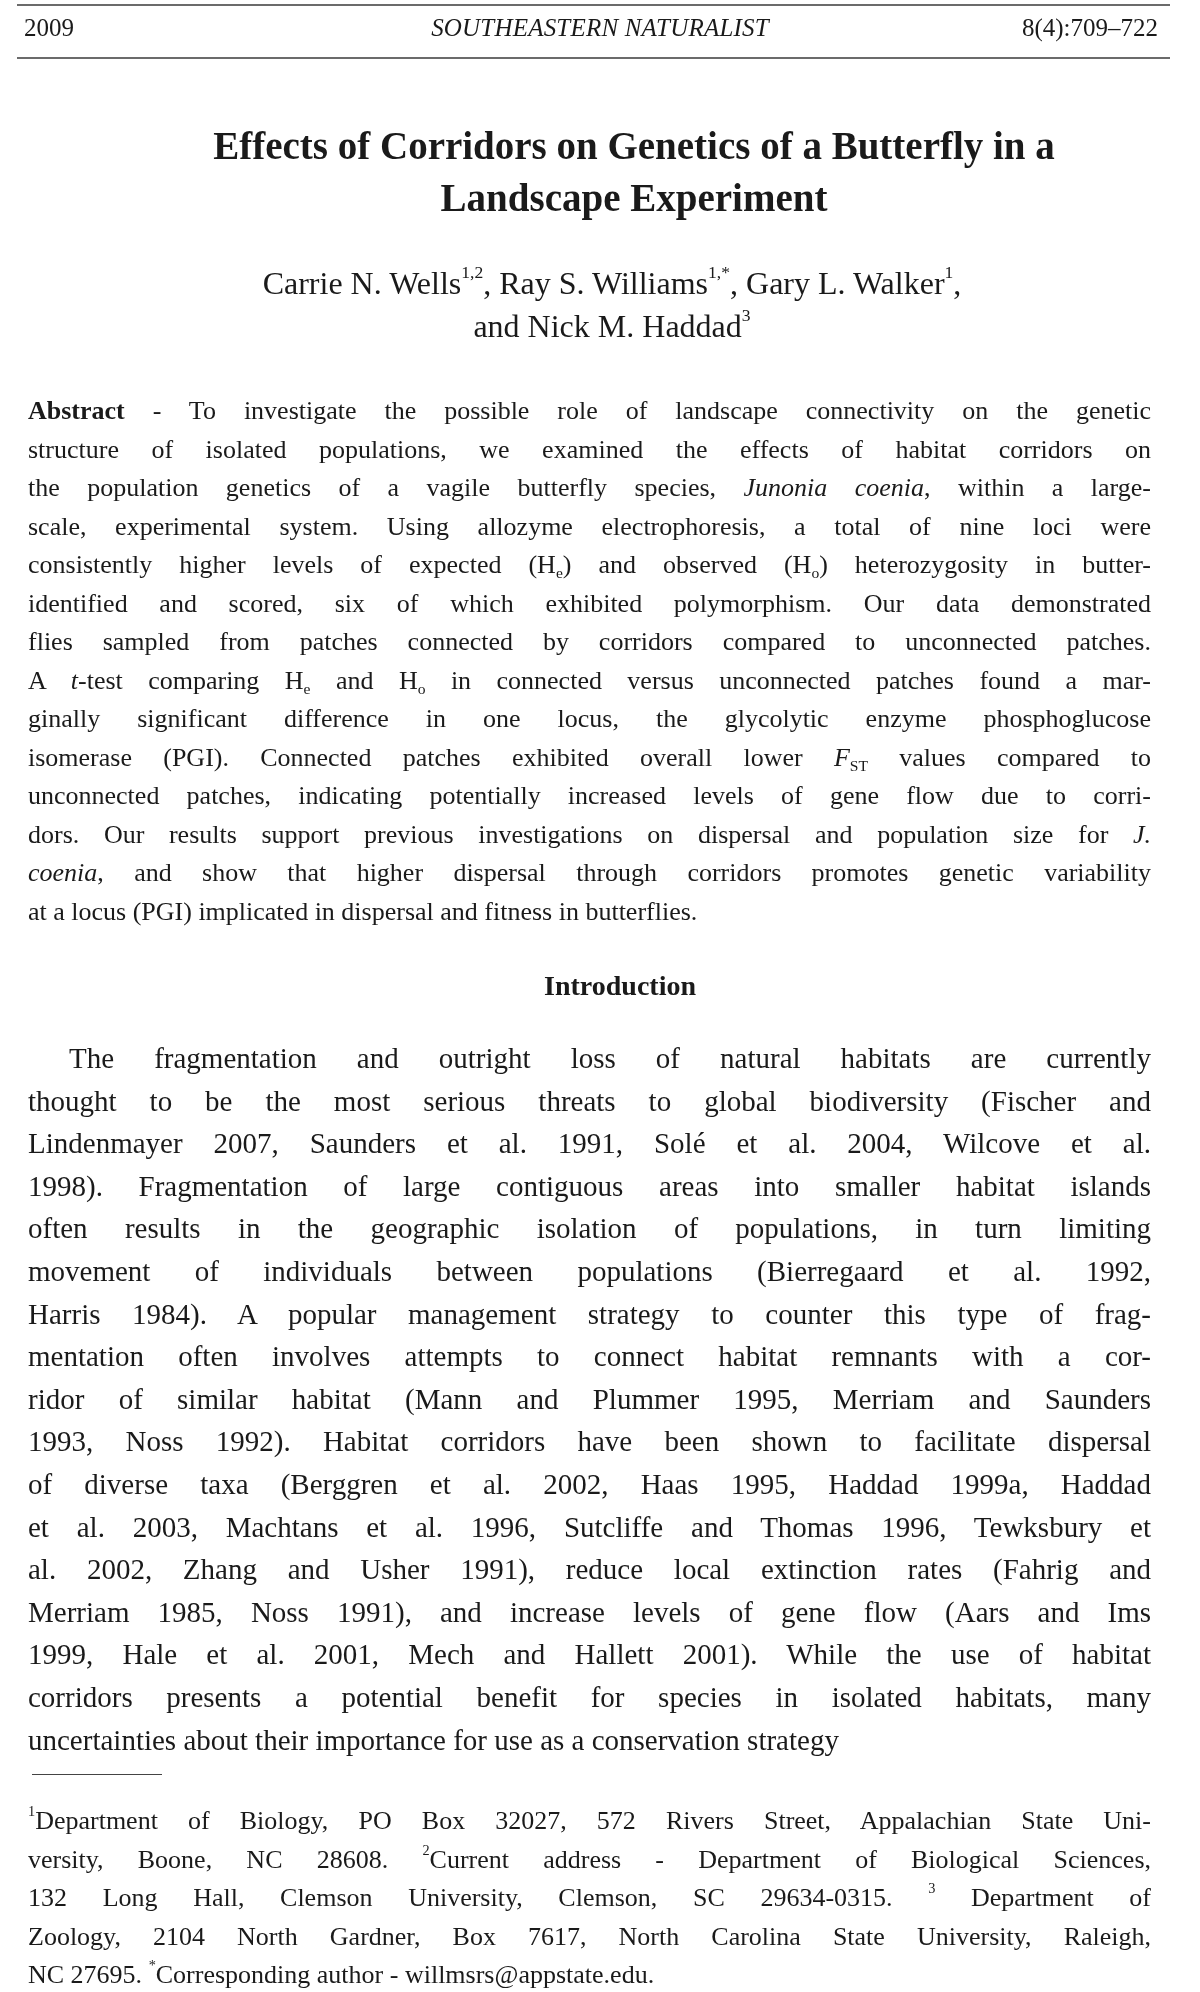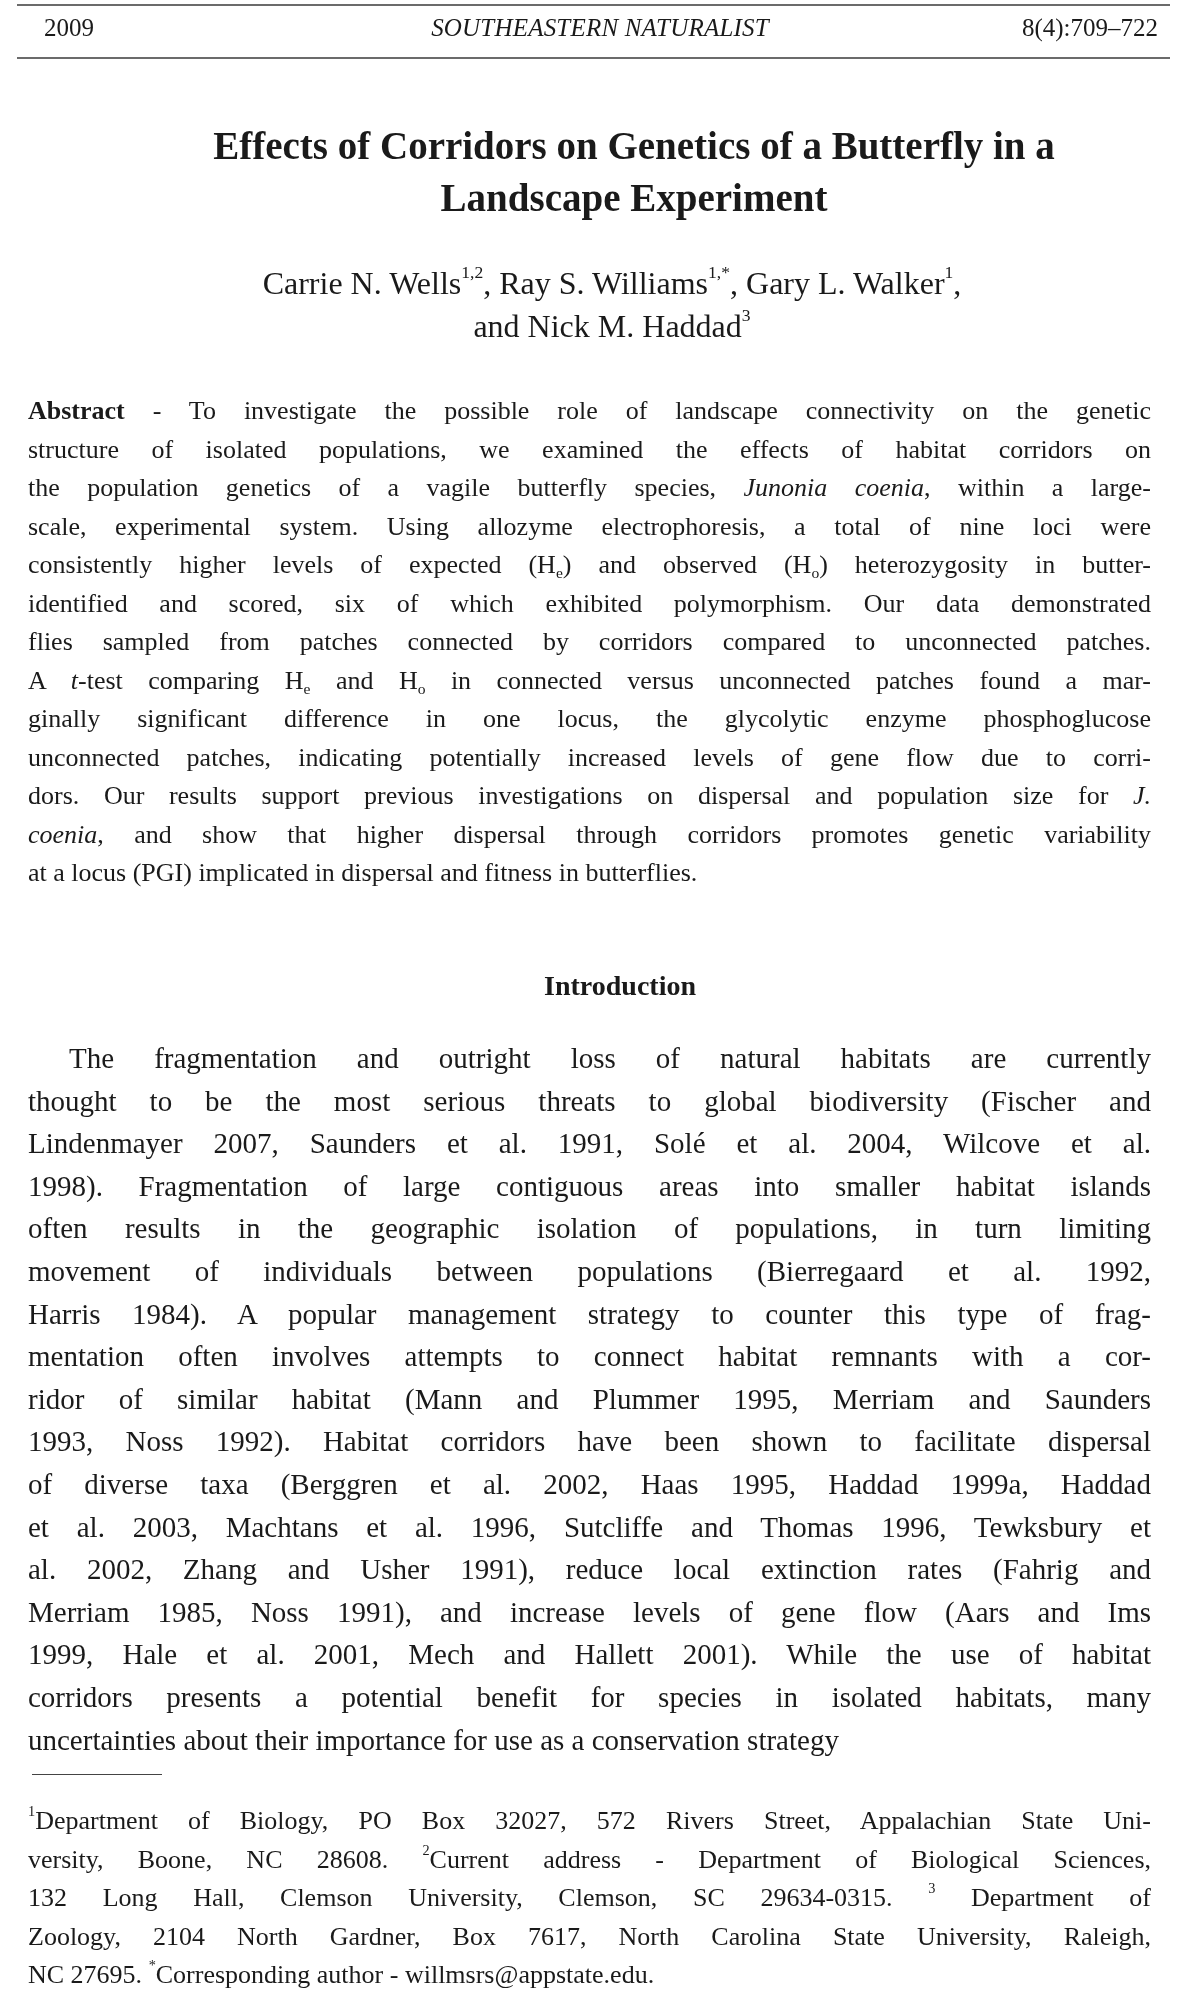--- a/index.html
+++ b/index.html
@@ -2,21 +2,21 @@
 <html><head>
 <meta charset="utf-8">
 <style>
   html, body { margin: 0; padding: 0; background: #ffffff; }
   body { width: 1200px; height: 1992px; position: relative; overflow: hidden; color: #1a1a1a;
          font-family: "Liberation Serif", "DejaVu Serif", serif; }
   .rule { position: absolute; left: 17px; width: 1153px; height: 2px; background: #6b6b6b; }
   .rule.top { top: 4px; }
   .rule.bottom { top: 57px; }
   .hdr { position: absolute; top: 13px; font-size: 25px; line-height: 30px; }
-  .hdr.year { left: 44px; }
+  .hdr.year { left: 24px; }
   .hdr.journal { left: 0; width: 1200px; text-align: center; font-style: italic; letter-spacing: 0.2px; }
   .hdr.volume { right: 42px; }
   .title { position: absolute; left: 0; width: 1200px; text-align: center; font-weight: bold;
            font-size: 39px; line-height: 52px; top: 120px; }
   .title .ln { display: block; }
   .authors { position: absolute; left: 12px; width: 1200px; text-align: center; font-size: 32px;
              line-height: 43px; top: 262px; }
   .authors .ln { display: block; }
   sup { font-size: 0.55em; line-height: 0; vertical-align: 0.9em; }
   sub { font-size: 0.6em; line-height: 0; vertical-align: -0.3em; }
@@ -61,20 +61,21 @@
 <div class="block abstract" id="abstract-block">
     <div class="line"><span class="j"><b>Abstract</b> - To investigate the possible role of landscape connectivity on the genetic</span></div>
     <div class="line"><span class="j">structure of isolated populations, we examined the effects of habitat corridors on</span></div>
     <div class="line"><span class="j">the population genetics of a vagile butterfly species, <i>Junonia coenia</i>, within a large-</span></div>
     <div class="line"><span class="j">scale, experimental system. Using allozyme electrophoresis, a total of nine loci were</span></div>
     <div class="line"><span class="j">consistently higher levels of expected (H<sub>e</sub>) and observed (H<sub>o</sub>) heterozygosity in butter-</span></div>
     <div class="line"><span class="j">identified and scored, six of which exhibited polymorphism. Our data demonstrated</span></div>
     <div class="line"><span class="j">flies sampled from patches connected by corridors compared to unconnected patches.</span></div>
     <div class="line"><span class="j">A <i>t</i>-test comparing H<sub>e</sub> and H<sub>o</sub> in connected versus unconnected patches found a mar-</span></div>
     <div class="line"><span class="j">ginally significant difference in one locus, the glycolytic enzyme phosphoglucose</span></div>
+    <div class="line"><span class="j">isomerase (PGI). Connected patches exhibited overall lower <i>F</i><sub>ST</sub> values compared to</span></div>
     <div class="line"><span class="j">unconnected patches, indicating potentially increased levels of gene flow due to corri-</span></div>
     <div class="line"><span class="j">dors. Our results support previous investigations on dispersal and population size for <i>J.</i></span></div>
     <div class="line"><span class="j"><i>coenia</i>, and show that higher dispersal through corridors promotes genetic variability</span></div>
     <div class="line last"><span class="j">at a locus (PGI) implicated in dispersal and fitness in butterflies.</span></div>
   </div>
 
 <h2 class="section-heading" style="margin:0;padding-left:20px;">Introduction</h2>
 
 <div class="block intro" id="intro-block">
     <div class="line"><span class="j indent" style="box-sizing: border-box;">The fragmentation and outright loss of natural habitats are currently</span></div>

